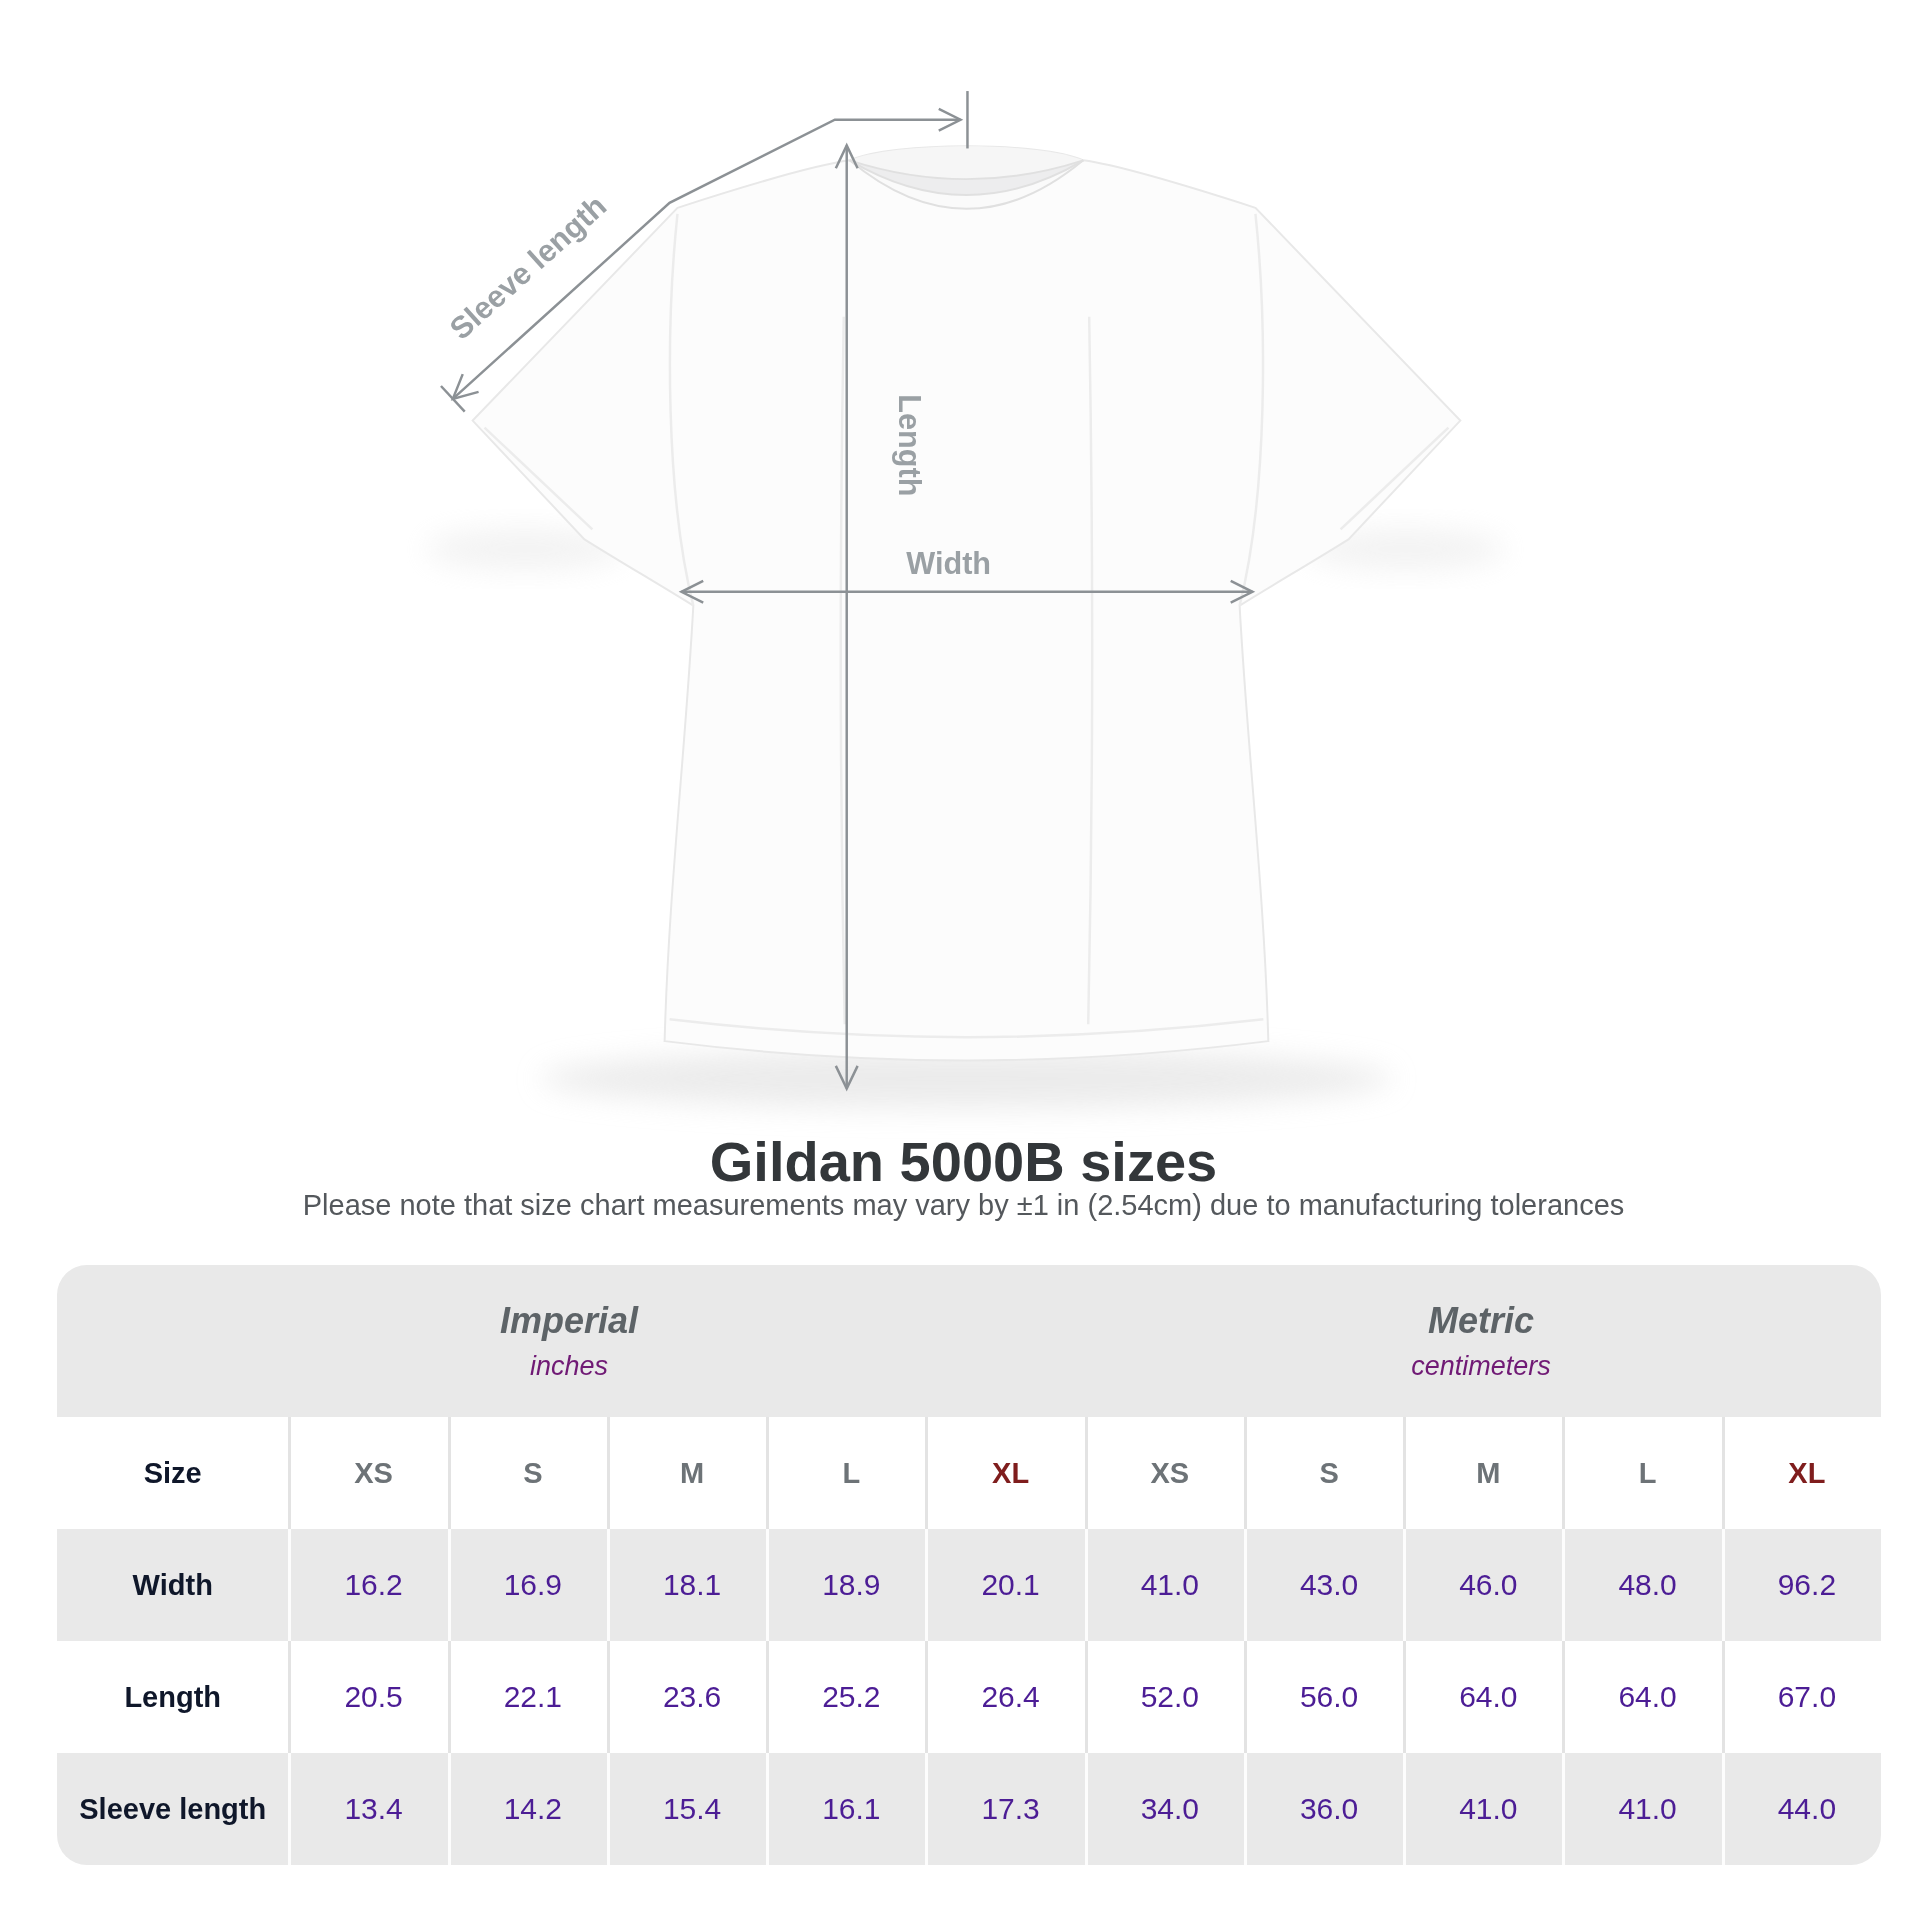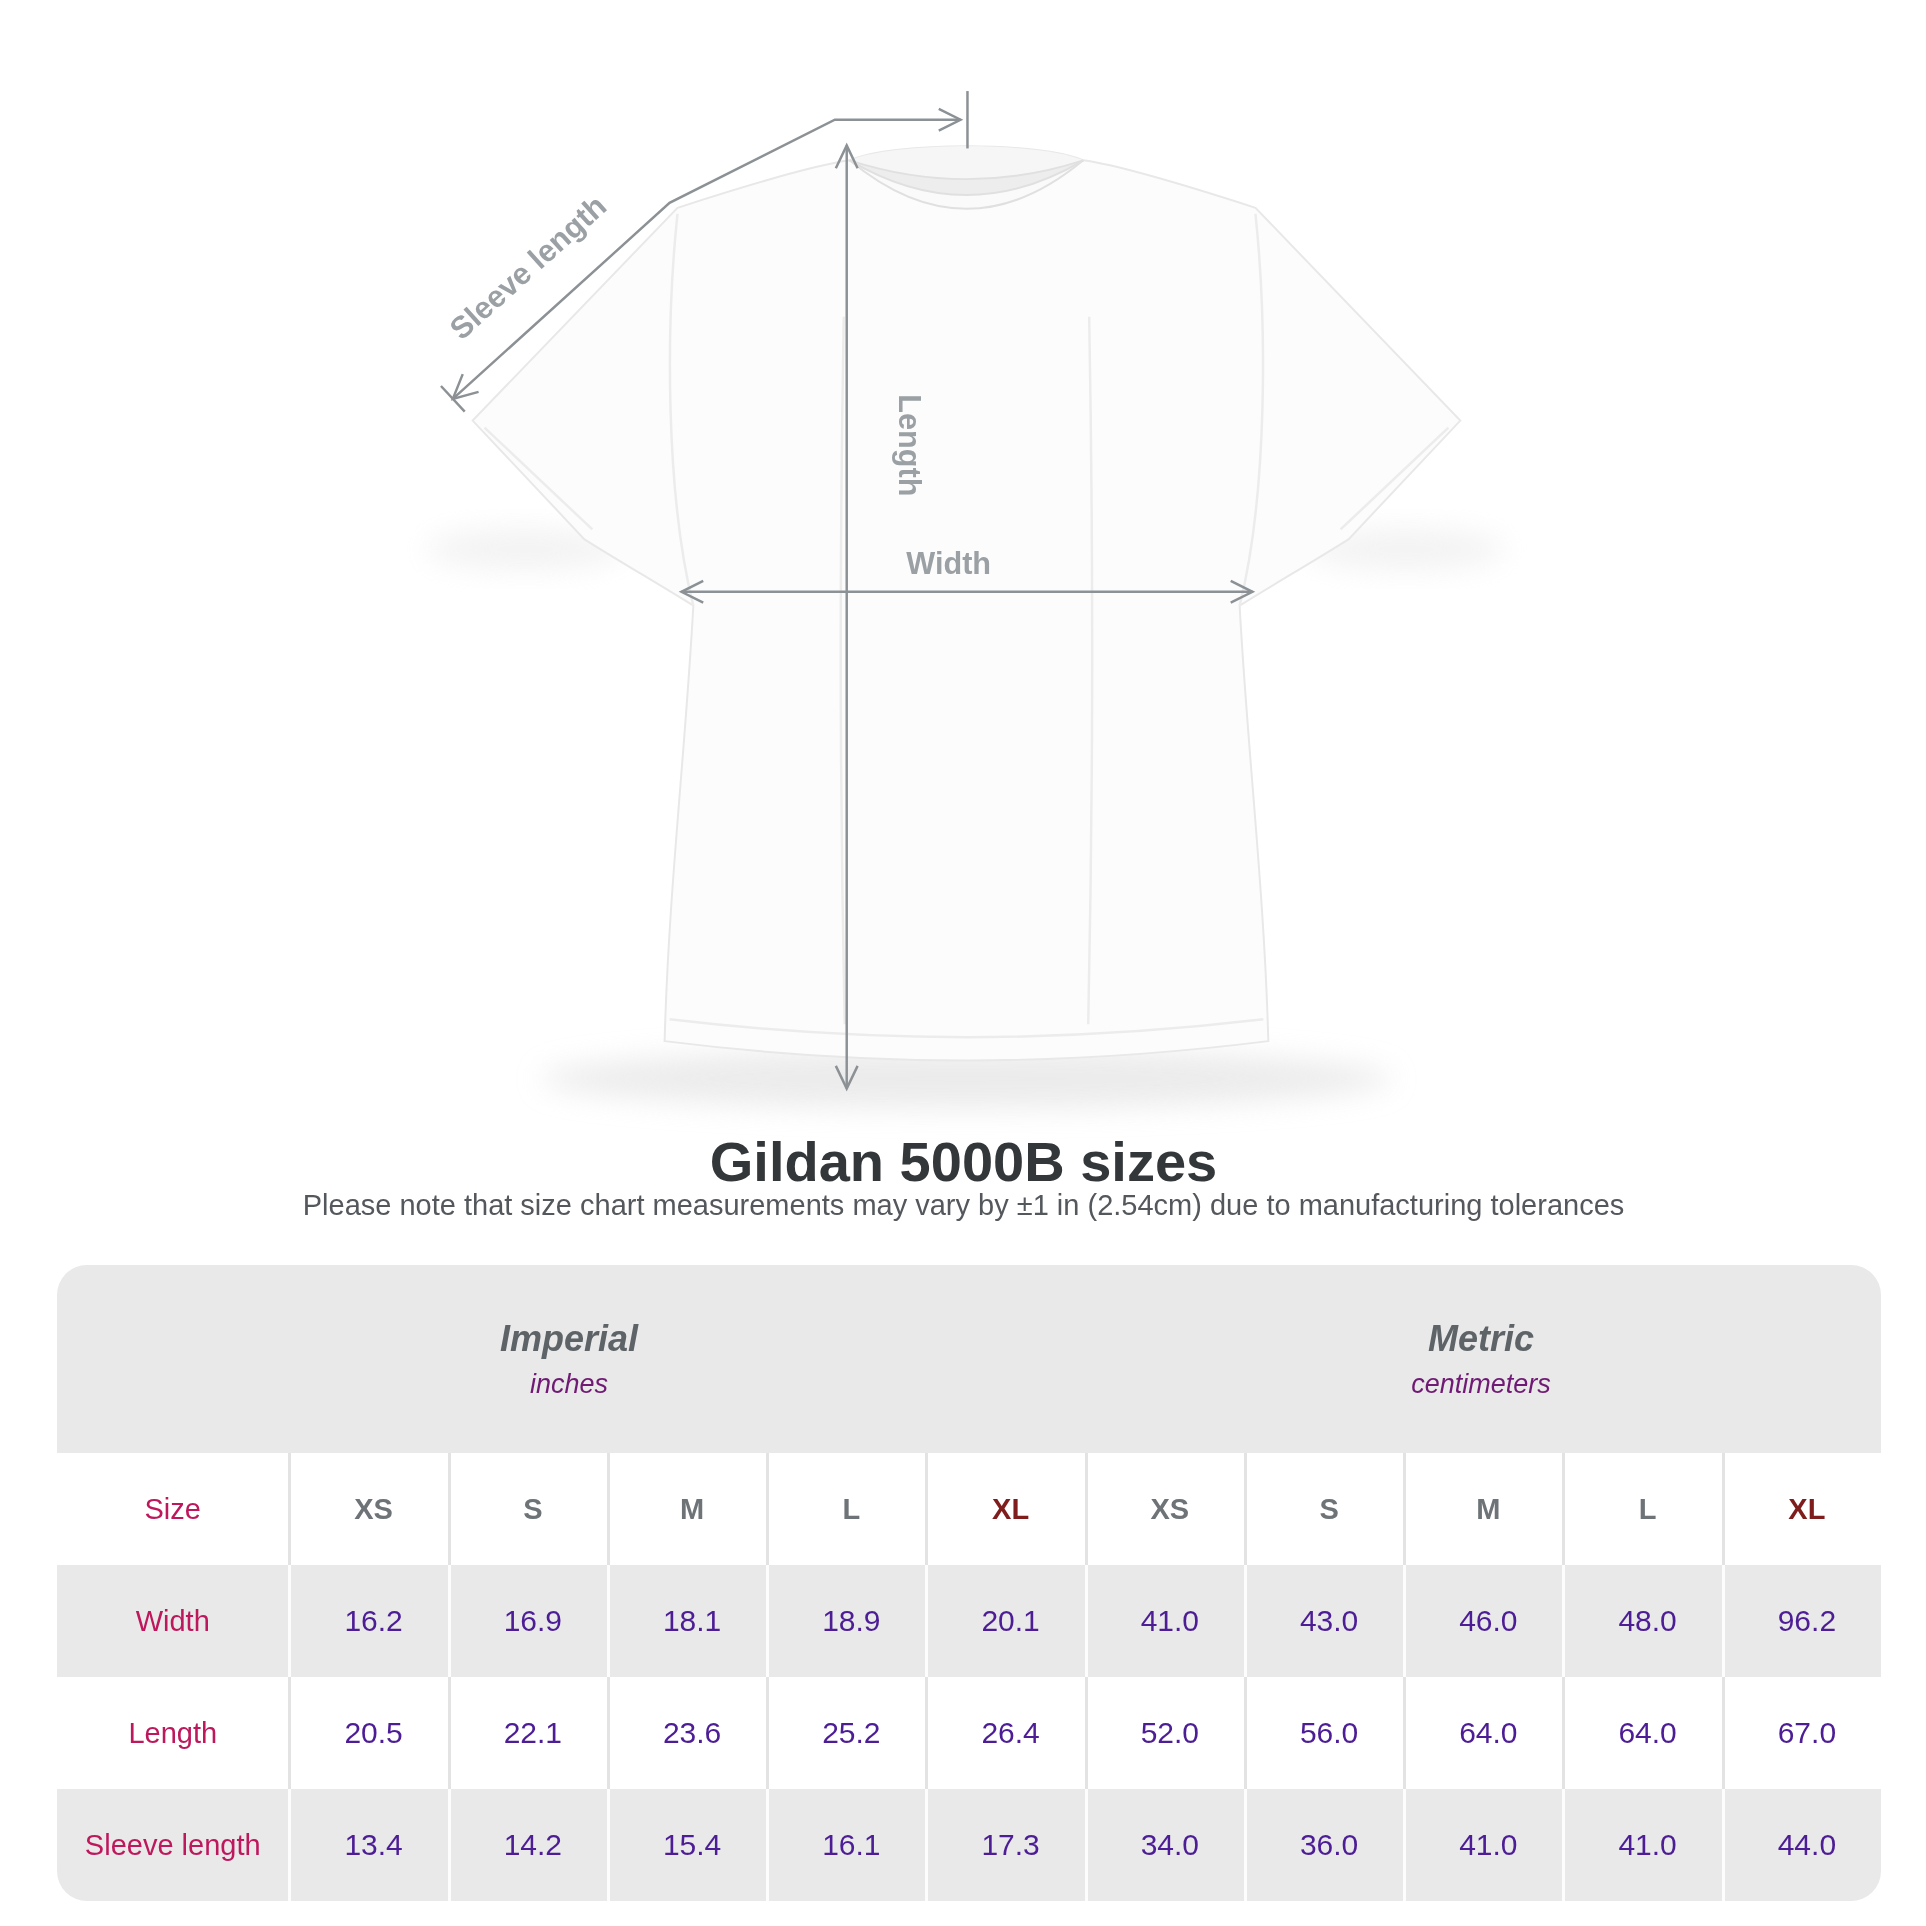--- a/index.html
+++ b/index.html
@@ -10,34 +10,34 @@
   .diagram{position:absolute;left:0;top:0;width:1927px;height:1148px;}
 
   
   .chart-title{position:absolute;top:1129px;left:0;width:1927px;text-align:center;
     font-size:56px;font-weight:bold;color:#33373a;}
   .chart-subtitle{position:absolute;top:1189px;left:0;width:1927px;text-align:center;
     font-size:29px;color:#54585c;}
 
   
   .size-table{position:absolute;left:57px;top:1265px;width:1824px;border-radius:30px;overflow:hidden;}
-  .band{display:grid;grid-template-columns:1034fr 808fr;height:188px;}
+  .band{display:grid;grid-template-columns:1034fr 808fr;height:152px;}
   .band-cell{background:#e9e9e9;display:flex;flex-direction:column;align-items:center;justify-content:center;gap:9px;}
   .band-title{font-size:36px;font-weight:bold;font-style:italic;color:#5d6367;}
   .band-unit{font-size:27px;font-style:italic;color:#701a75;}
 
   .trow{display:grid;grid-template-columns:234fr repeat(10,161fr);height:112px;}
   .cell{display:flex;align-items:center;justify-content:center;box-sizing:border-box;}
   .trow .cell + .cell{border-left:3px solid transparent;padding-left:8px;}
   .trow.white{background:#ffffff;}
   .trow.white .cell + .cell{border-left-color:#e3e3e3;}
   .trow.gray{background:#e9e9e9;}
   .trow.gray .cell + .cell{border-left-color:#fdfdfd;}
 
-  .rowlabel{font-size:29px;font-weight:normal;color:#be185d;}
+  .rowlabel{font-size:29px;font-weight:bold;color:#0f172a;}
   .chead{font-size:29px;font-weight:bold;color:#6d7377;}
   .chead.dark{color:#7f1d1d;}
   .val{font-size:30px;color:#4c1d95;}
 
   .annot-line{stroke:#8c9195;stroke-width:2.5;fill:none;}
   .annot-label{font-family:"Liberation Sans",sans-serif;font-size:31px;font-weight:bold;fill:#9aa0a4;}
   .seam{stroke:#ececec;stroke-width:2.5;fill:none;}
   .collar-line{stroke:#e0e0e0;stroke-width:2;fill:none;}
 </style>
 </head>

